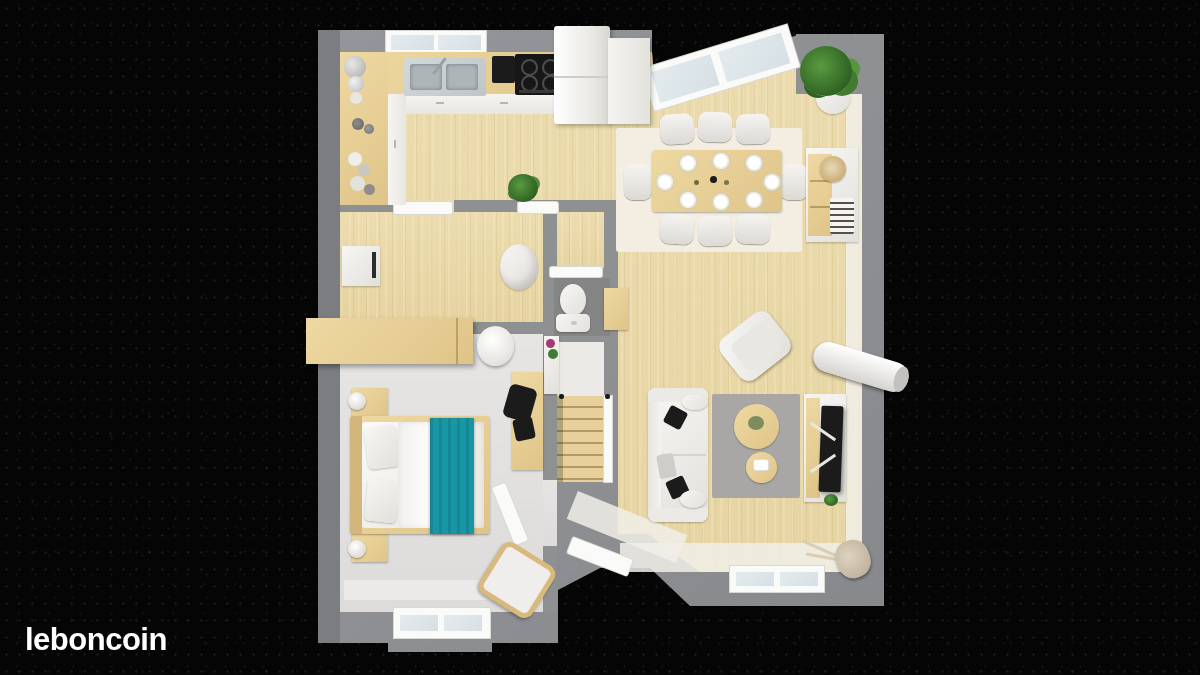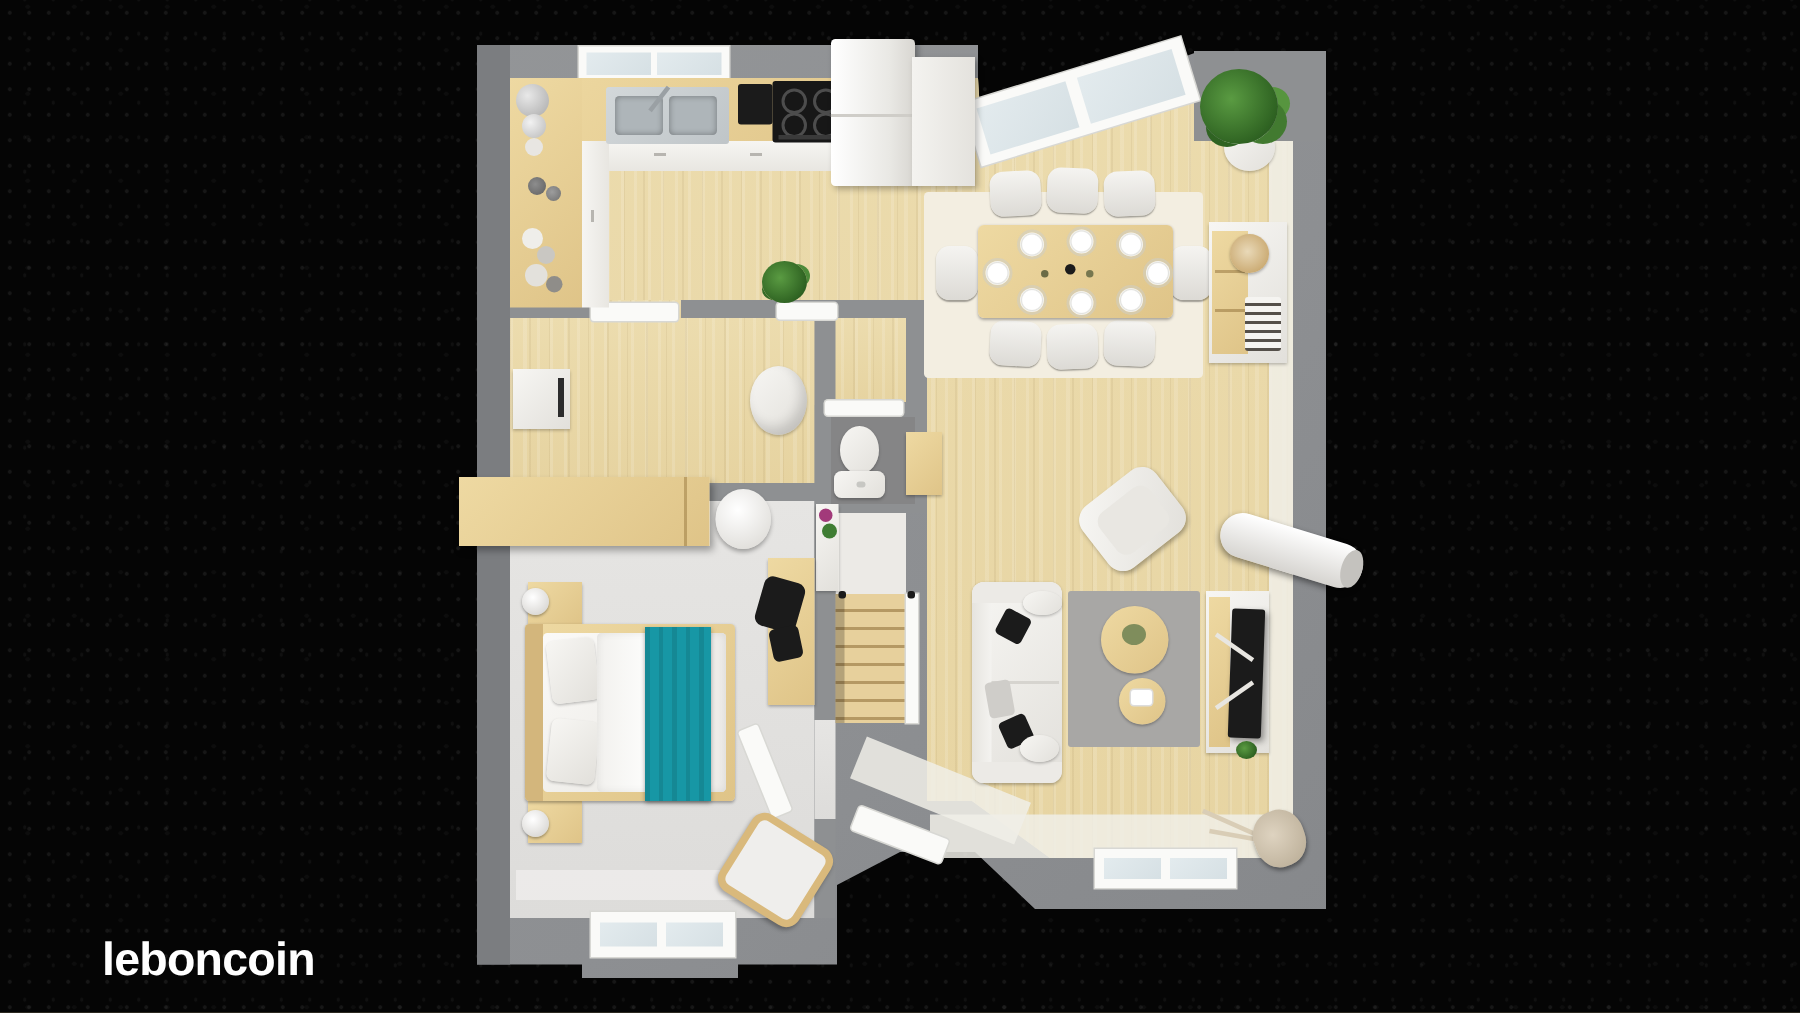--- a/index.html
+++ b/index.html
@@ -56,21 +56,20 @@
   .dark{background:#1b1b1b;}
 
   .tread{
     background-color:#e7d09c;
     background-image:repeating-linear-gradient(180deg, transparent 0 10px, rgba(120,85,30,.45) 10px 12px);
   }
 
   .logo{
     color:#fff;font-weight:bold;font-size:31px;letter-spacing:-.5px;
     font-family:"Liberation Sans",sans-serif;
-    margin-left:43px;
   }
 </style>
 </head>
 <body>
 
 <div class="scene">
 
   <div class="abs shell"></div>
   <div class="abs wall-dark" style="left:318px;top:30px;width:22px;height:613px;"></div>
 

